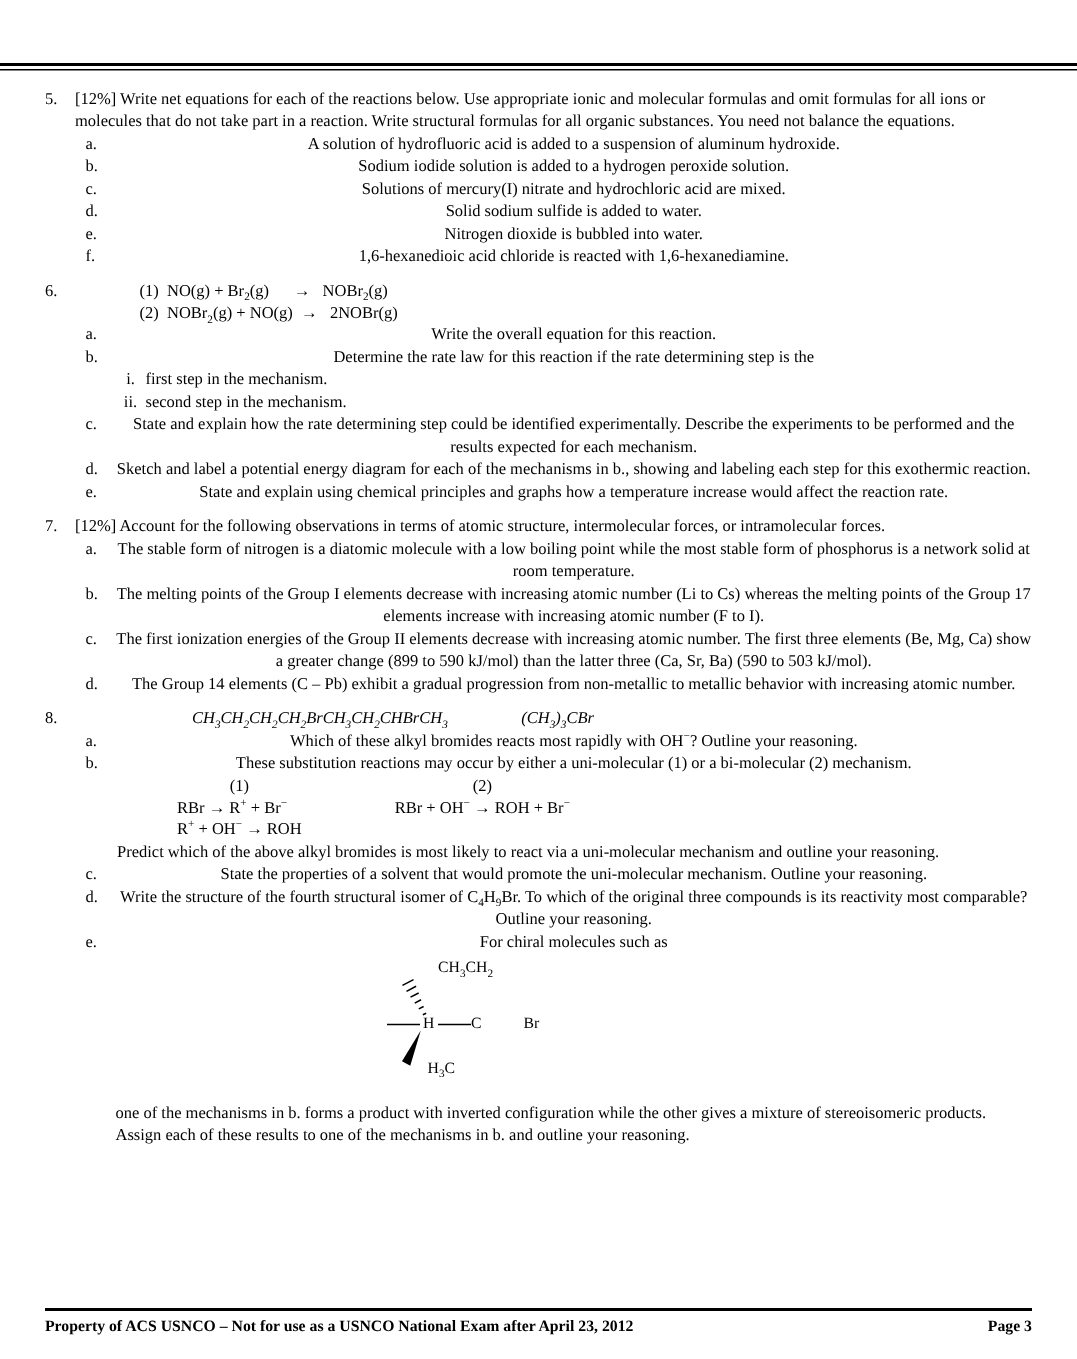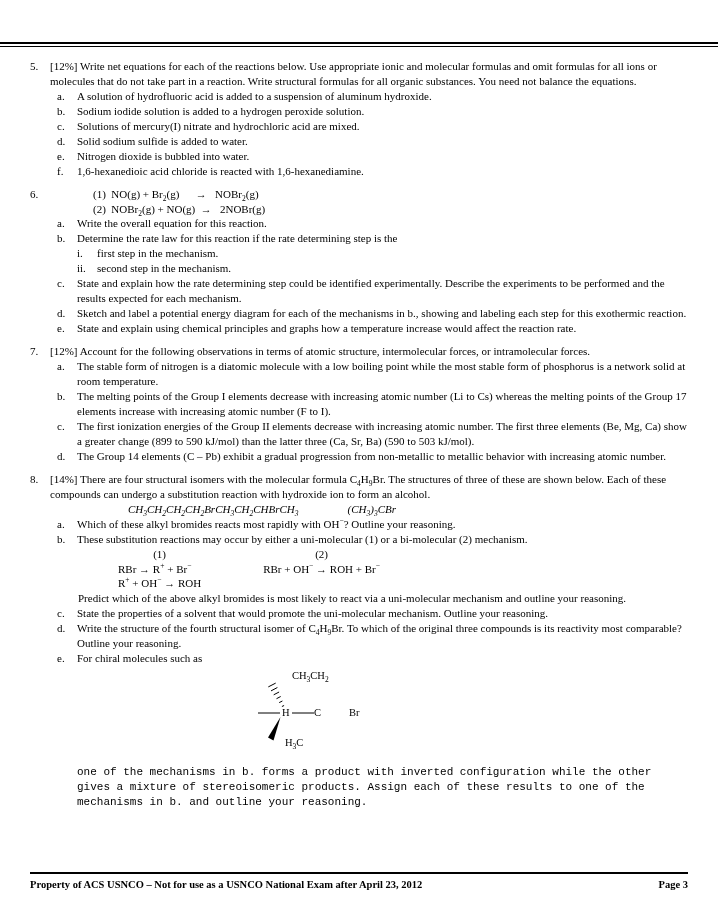--- a/index.html
+++ b/index.html
@@ -9,36 +9,36 @@
     overflow:hidden;
   }
   .content{padding:0 30px;}
   .toprule{margin-top:42px;height:2px;border-top:2.5px solid #000;border-bottom:1.5px solid #000;}
   .q{display:flex;margin-top:8px;}
   .q.first{margin-top:12px;}
   .qnum{width:20px;flex:none;}
   .qbody{flex:1;min-width:0;}
   .item{display:flex;}
   .ilab{width:27px;flex:none;padding-left:7px;box-sizing:border-box;}
-  .itext{flex:1;min-width:0;}
+  .itext{flex:1;min-width:0;text-align:center;}
   .subitem{display:flex;}
   .sublab{width:20px;flex:none;}
   .eq{margin-left:43px;white-space:pre;line-height:14.5px;}
   .formulas{display:flex;}
   .formulas .frm{white-space:nowrap;font-style:italic;}
   .mech{display:flex;line-height:14.5px;}
   .mcol{white-space:nowrap;}
   .mhdr{text-align:center;}
   .predict{margin-left:28px;}
   .structure{position:relative;height:84px;width:112px;margin-left:196px;margin-top:1px;}
   .structure svg{position:absolute;left:0;top:0;}
   .structure svg line{stroke:#000;stroke-width:1;}
   .structure svg polygon{fill:#000;stroke:none;}
   .slabel{position:absolute;font-size:10.5px;line-height:11px;white-space:nowrap;padding-left:33px;}
-  .closing{margin-left:27px;margin-top:14px;font-family:Liberation Mono, monospace;}
+  .closing{margin-left:27px;margin-top:14px;}
   .footer{position:absolute;left:30px;right:30px;top:872px;text-align:right;}
   .footrule{border-top:2.5px solid #000;}
   .footrow{display:flex;justify-content:space-between;font-weight:bold;font-size:10.5px;margin-top:3px;}
   sub,sup{font-size:7.5px;line-height:0;}
 </style>
 </head>
 <body>
 
 <div class="page">
   <div class="toprule"></div>
@@ -133,21 +133,20 @@
         <div class="item">
           <div class="ilab">d.</div>
           <div class="itext">The Group 14 elements (C – Pb) exhibit a gradual progression from non-metallic to metallic behavior with increasing atomic number.</div>
         </div>
       </div>
     </div>
 
     <div class="q">
       <div class="qnum">8.</div>
       <div class="qbody">
-        <div>[14%] There are four structural isomers with the molecular formula C<sub>4</sub>H<sub>9</sub>Br. The structures of three of these are shown below. Each of these compounds can undergo a substitution reaction with hydroxide ion to form an alcohol.</div>
         <div class="formulas">
           <span class="frm" style="margin-left:78px">CH<sub>3</sub>CH<sub>2</sub>CH<sub>2</sub>CH<sub>2</sub>Br</span>
           <span class="frm" style="">CH<sub>3</sub>CH<sub>2</sub>CHBrCH<sub>3</sub></span>
           <span class="frm" style="margin-left:49px">(CH<sub>3</sub>)<sub>3</sub>CBr</span>
         </div>
         <div class="item">
           <div class="ilab">a.</div>
           <div class="itext">Which of these alkyl bromides reacts most rapidly with OH<sup>−</sup>? Outline your reasoning.</div>
         </div>
         <div class="item">

